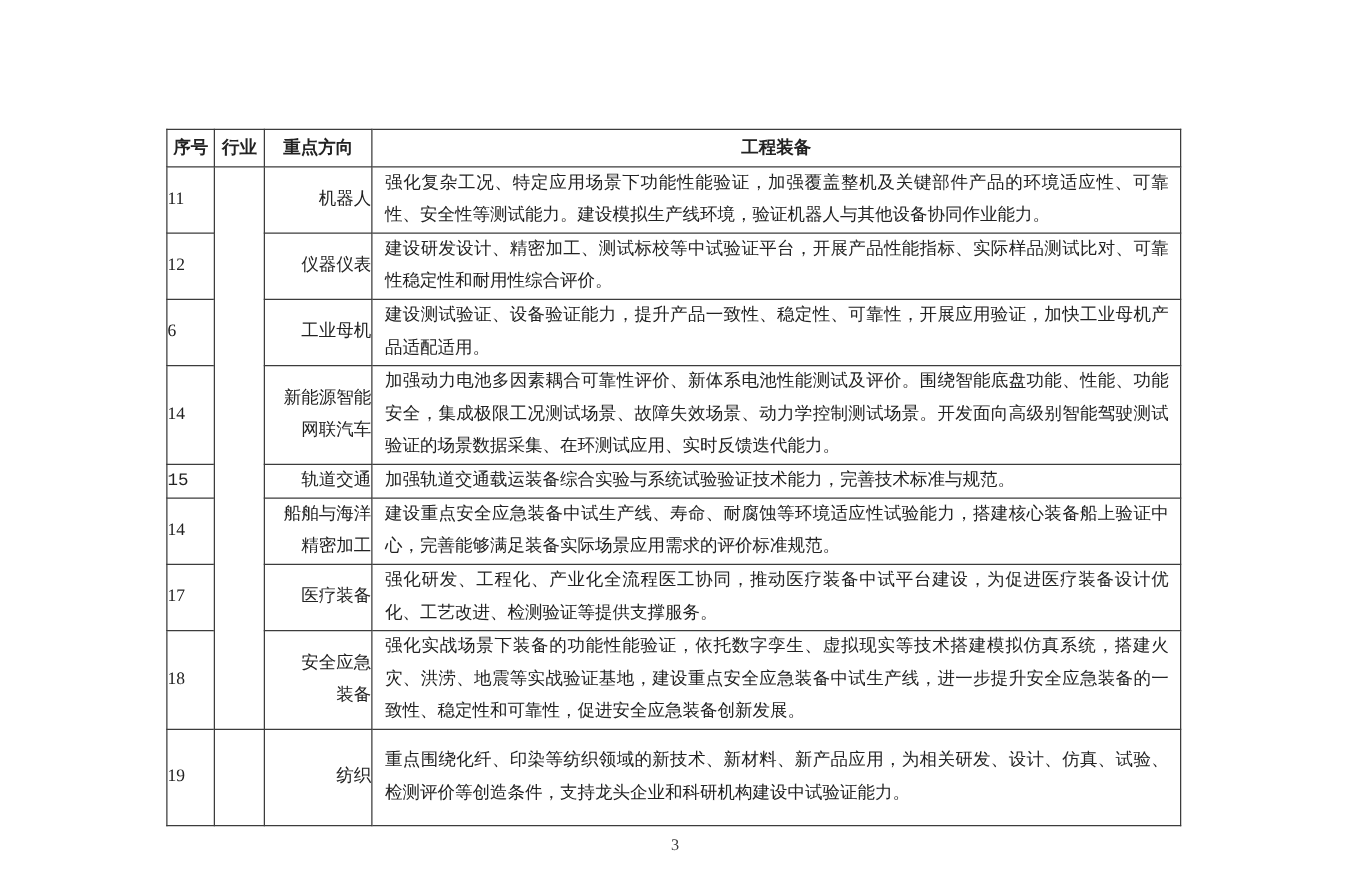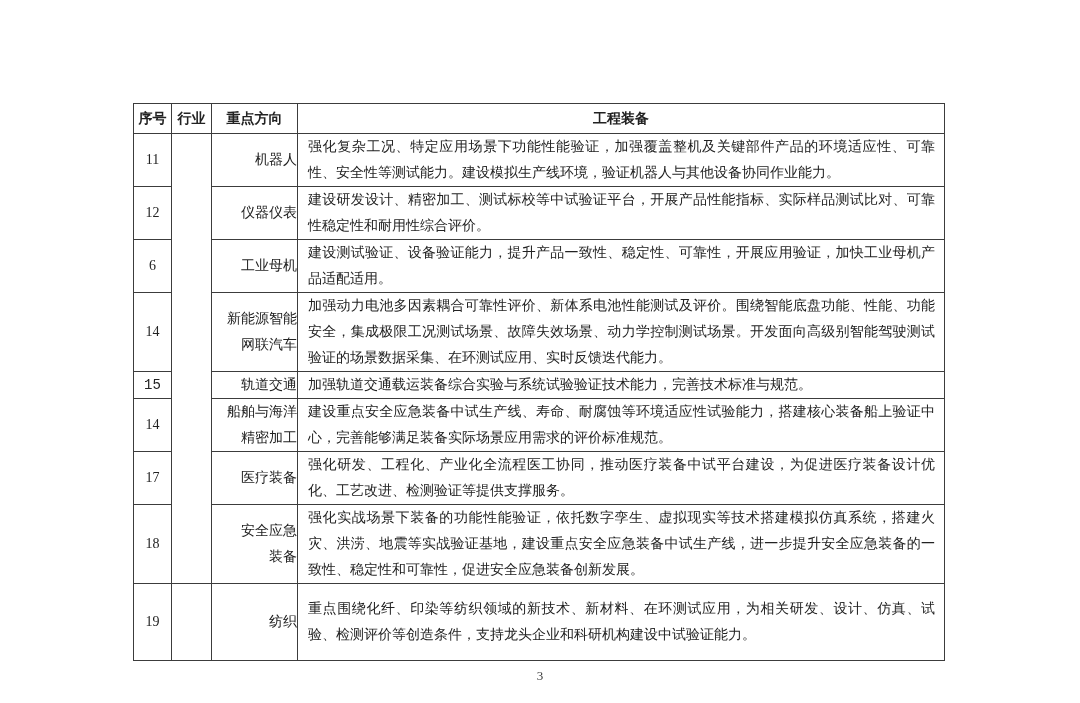--- a/index.html
+++ b/index.html
@@ -25,21 +25,21 @@
     vertical-align: middle;
     overflow: hidden;
   }
   .doc-table th {
     font-weight: bold;
     height: 30px;
     font-size: 14px;
     margin-left: 48px;
   }
   .cell-no {
-    text-align: center;
+    text-align: left;
   }
   .cell-industry {
     text-align: center;
   }
   .cell-direction {
     text-align: right;
     white-space: pre-line;
   }
   .cell-points {
     text-align: justify;
@@ -116,18 +116,18 @@
   <tr class="h3">
     <td class="cell-no">18</td>
     <td class="cell-direction">安全应急
 装备</td>
     <td class="cell-points">强化实战场景下装备的功能性能验证，依托数字孪生、虚拟现实等技术搭建模拟仿真系统，搭建火灾、洪涝、地震等实战验证基地，建设重点安全应急装备中试生产线，进一步提升安全应急装备的一致性、稳定性和可靠性，促进安全应急装备创新发展。</td>
   </tr>
   <tr class="h3">
     <td class="cell-no">19</td>
     <td class="cell-industry"></td>
     <td class="cell-direction">纺织</td>
-    <td class="cell-points">重点围绕化纤、印染等纺织领域的新技术、新材料、在环测试应用，为相关研发、设计、仿真、试验、检测评价等创造条件，支持龙头企业和科研机构建设中试验证能力。</td>
+    <td class="cell-points">重点围绕化纤、印染等纺织领域的新技术、新材料、新产品应用，为相关研发、设计、仿真、试验、检测评价等创造条件，支持龙头企业和科研机构建设中试验证能力。</td>
   </tr>
 </tbody>
   </table>
 
 <div class="page-number">3</div>
 
 </body></html>

